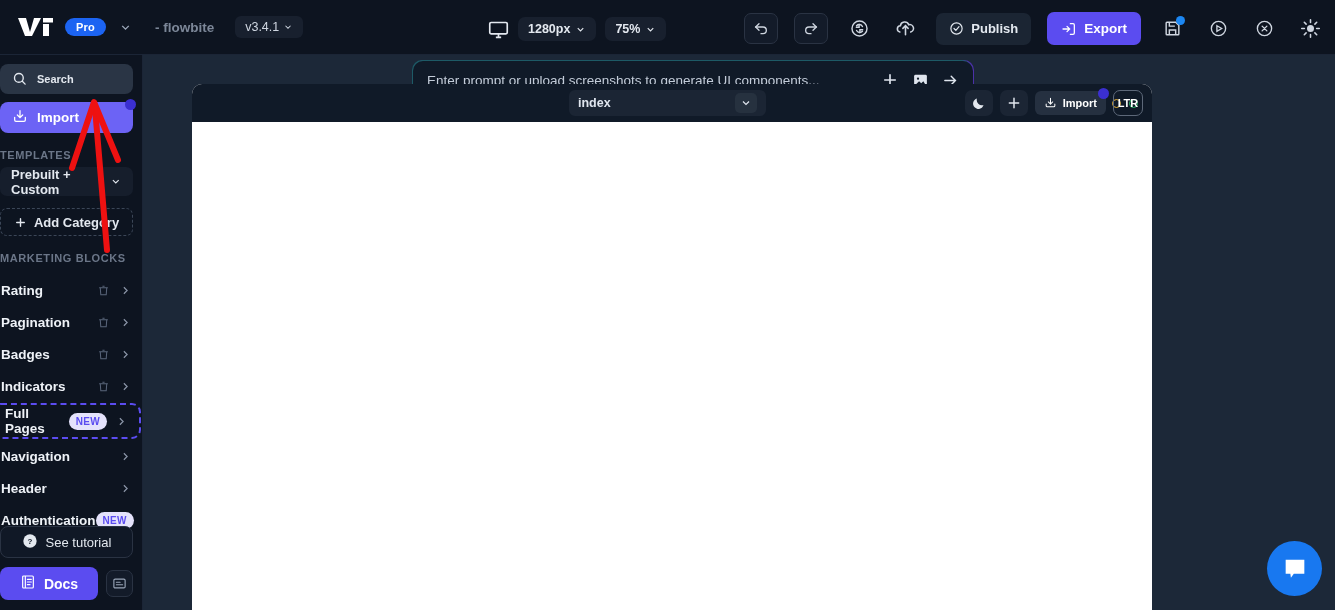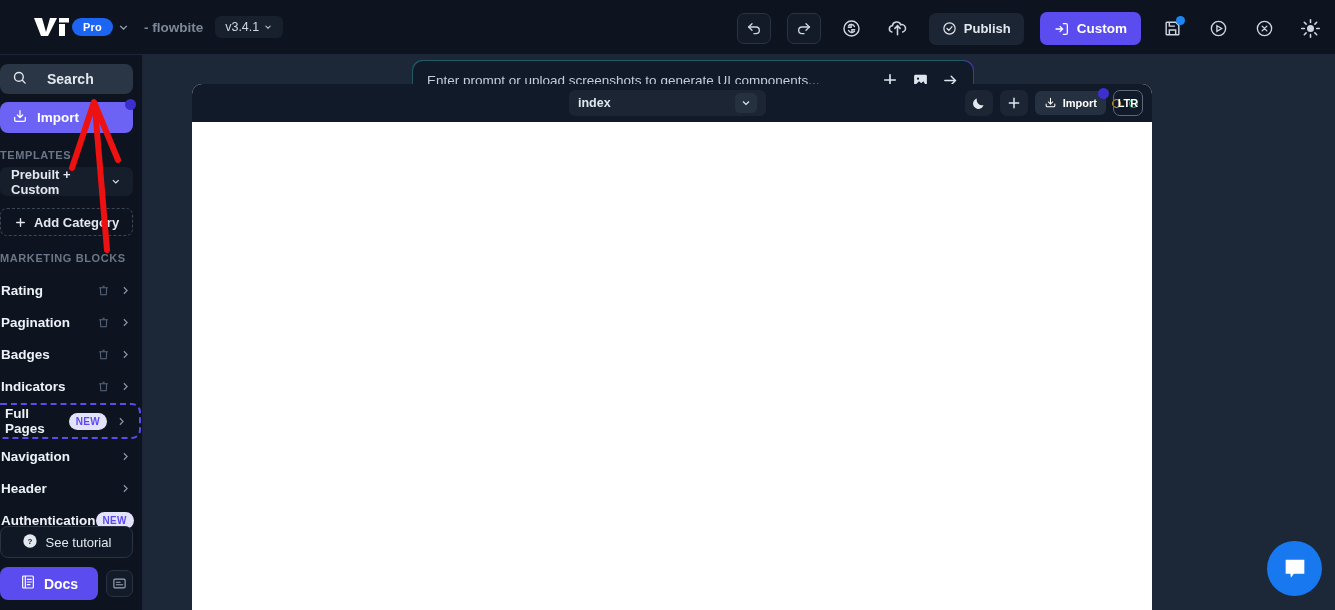--- a/index.html
+++ b/index.html
@@ -11,21 +11,21 @@
   }
   body { position: relative; }
 
   
   .topbar {
     position: absolute; left: 0; top: 0; width: 1335px; height: 55px;
     background: #0d1420;
     display: flex; align-items: center;
     border-bottom: 1px solid #1b2536;
   }
-  .logo-zone { display: flex; align-items: center; padding-left: 32px; }
+  .logo-zone { display: flex; align-items: center; gap: 9px; padding-left: 16px; }
   .logo-mark { width: 40px; height: 24px; position: relative; }
   .logo-mark svg { display: block; }
   .pro-pill {
     background: #1c64f2; color: #fff; font-size: 11px; font-weight: bold;
     padding: 3px 11px; border-radius: 10px; letter-spacing: .2px;
   }
   .chev-btn {
     color: #9aa6b8; font-size: 13px; padding: 0 4px; cursor: pointer;
     display: flex; align-items: center;
   }
@@ -77,22 +77,22 @@
   }
 
   
   .sidebar {
     position: absolute; left: 0; top: 55px; width: 143px; height: 555px;
     background: #0d1420; border-right: 1px solid #1b2536;
   }
   .sb-inner { position: absolute; left: -10px; top: 0; width: 153px; }
   .search-box {
     margin: 9px 10px 0 10px; height: 30px; background: #2a3545; border-radius: 8px;
-    display: flex; align-items: center; gap: 20px; padding: 0 12px;
-    color: #e3e8ef; font-size: 14px; font-weight: bold; cursor: pointer;
+    display: flex; align-items: center; gap: 10px; padding: 0 12px;
+    color: #e3e8ef; font-size: 11px; font-weight: bold; cursor: pointer;
   }
   .import-box {
     margin: 8px 10px 0 10px; height: 31px; background: #6c63f5; border-radius: 8px;
     display: flex; align-items: center; gap: 9px; padding: 0 12px;
     color: #fff; font-size: 13.5px; font-weight: bold; cursor: pointer;
     position: relative;
   }
   .purple-dot {
     position: absolute; width: 11px; height: 11px; border-radius: 50%;
     background: #3b2fd0; top: -3px; right: -3px;
@@ -249,20 +249,40 @@
     </span>
     <span class="proj-name">- flowbite</span>
     <span class="ver-pill">
       <span>v3.4.1</span>
       <svg width="10" height="10" viewBox="0 0 24 24" fill="none" stroke="currentColor" stroke-width="2.5">
           <path d="M6 9l6 6 6-6"></path>
         </svg>
     </span>
   </div>
 
+  <div class="center-tools">
+    <span class="mon-icon">
+      <svg width="21" height="21" viewBox="0 0 24 24" fill="none" stroke="currentColor" stroke-width="1.9">
+        <rect x="2" y="4" width="20" height="13" rx="1.5"></rect>
+          <path d="M9 21h6M12 17v4"></path>
+      </svg>
+    </span>
+    <span class="pill-sel">
+      <span>1280px</span>
+      <svg width="11" height="11" viewBox="0 0 24 24" fill="none" stroke="currentColor" stroke-width="2.5">
+          <path d="M6 9l6 6 6-6"></path>
+        </svg>
+    </span>
+    <span class="pill-sel">
+      <span>75%</span>
+      <svg width="11" height="11" viewBox="0 0 24 24" fill="none" stroke="currentColor" stroke-width="2.5">
+          <path d="M6 9l6 6 6-6"></path>
+        </svg>
+    </span>
+  </div>
 
   <div class="right-tools">
     <span class="sq-btn">
       <svg width="16" height="16" viewBox="0 0 24 24" fill="none" stroke="currentColor" stroke-width="2" stroke-linecap="round">
           <path d="M9 14L4 9l5-5"></path>
           <path d="M4 9h11a5 5 0 010 10h-3"></path>
         </svg>
     </span>
     <span class="sq-btn">
       <svg width="16" height="16" viewBox="0 0 24 24" fill="none" stroke="currentColor" stroke-width="2" stroke-linecap="round">
@@ -288,21 +308,21 @@
           <circle cx="12" cy="12" r="9"></circle>
           <path d="M8 12l3 3 5-6" stroke-linecap="round"></path>
         </svg>
       <span>Publish</span>
     </span>
     <span class="export-btn">
       <svg width="16" height="16" viewBox="0 0 24 24" fill="none" stroke="currentColor" stroke-width="1.9" stroke-linecap="round">
         <path d="M14 4h4a2 2 0 012 2v12a2 2 0 01-2 2h-4"></path>
           <path d="M9 16l4-4-4-4M13 12H3"></path>
       </svg>
-      <span>Custom</span>
+      <span>Export</span>
     </span>
     <span class="plain-icon">
       <svg width="19" height="19" viewBox="0 0 24 24" fill="none" stroke="currentColor" stroke-width="1.8">
         <path d="M4 5a1 1 0 011-1h11l4 4v11a1 1 0 01-1 1H5a1 1 0 01-1-1z"></path>
         <path d="M8 4v5h7M8 19v-5h8v5"></path>
       </svg>
       <span class="blue-dot"></span>
     </span>
     <span class="plain-icon">
       <svg width="19" height="19" viewBox="0 0 24 24" fill="none" stroke="currentColor" stroke-width="1.7">

